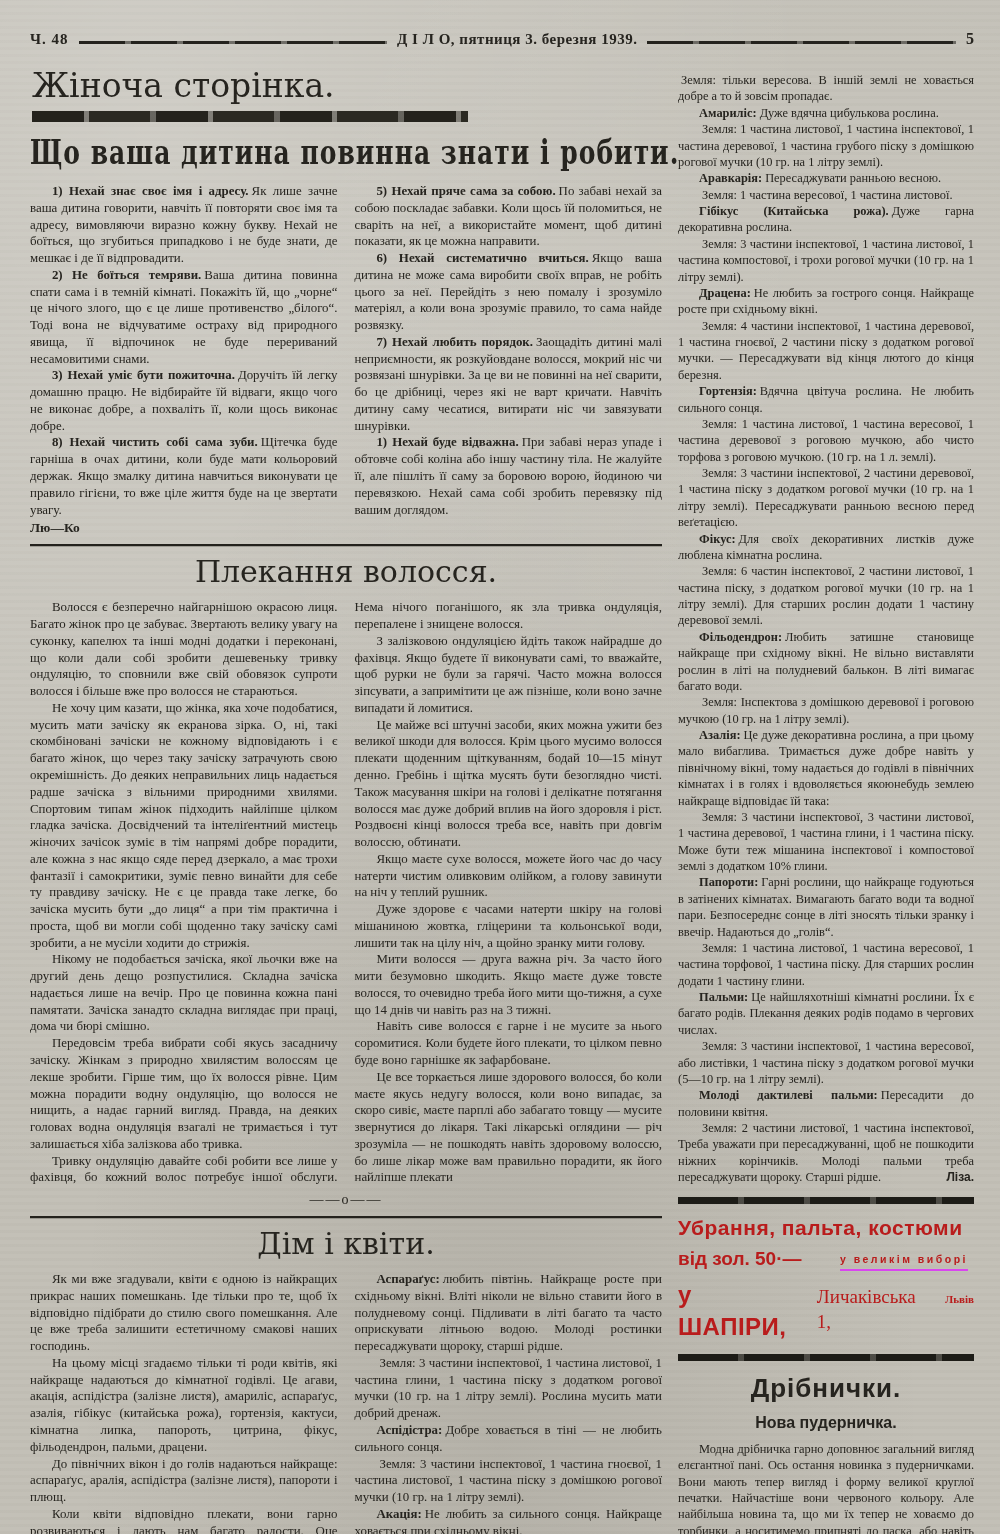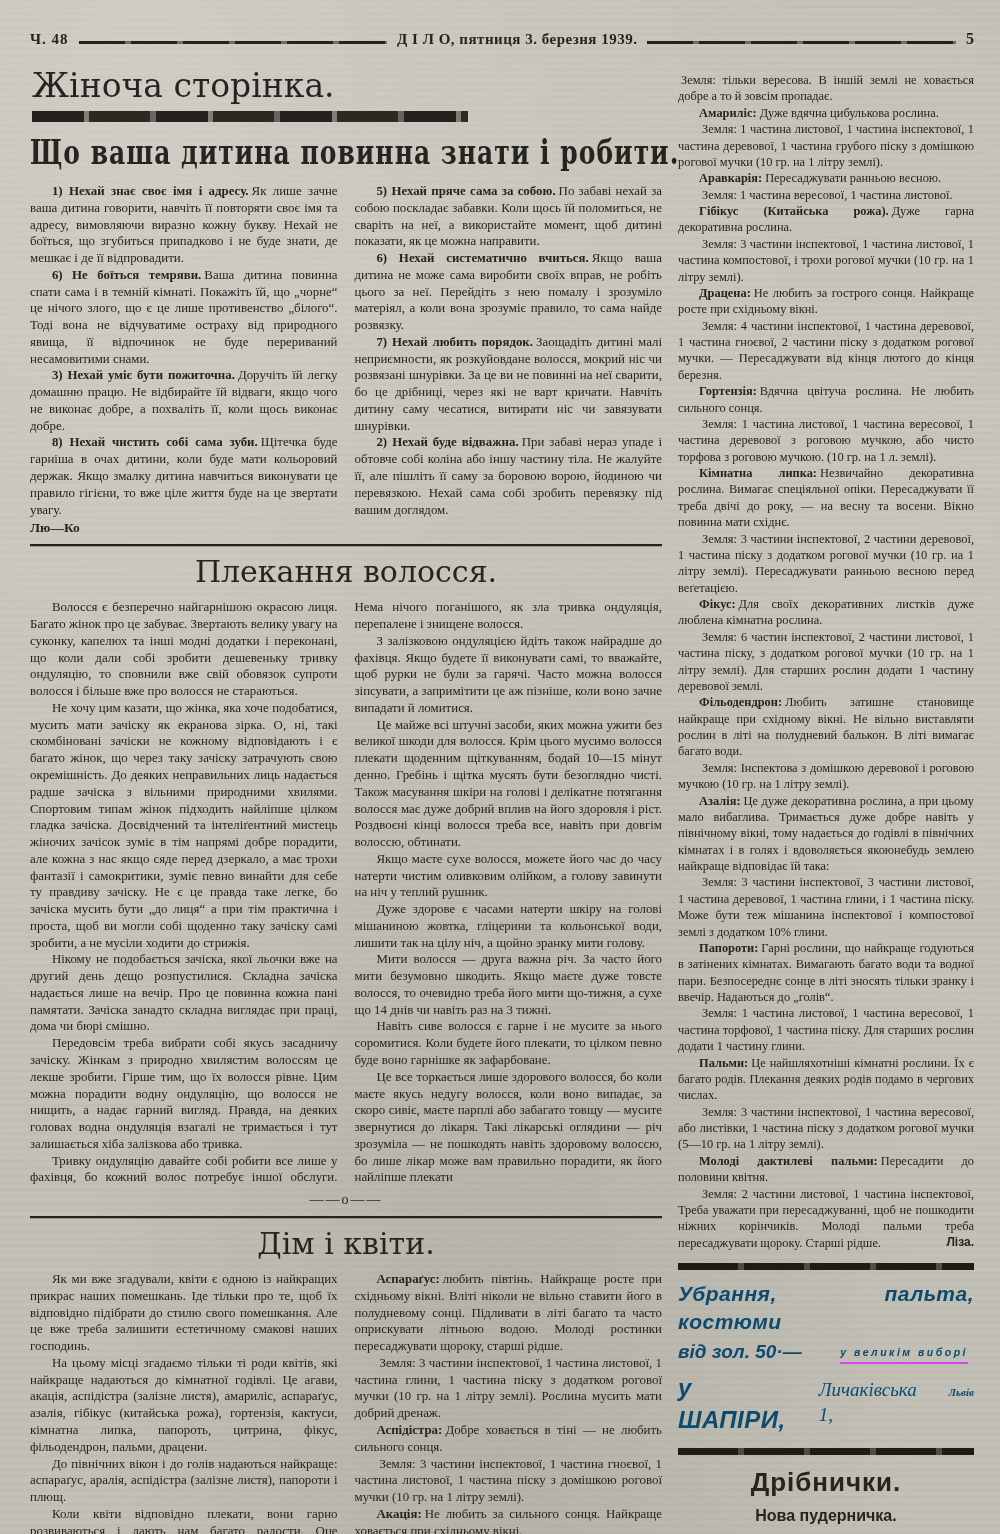--- a/index.html
+++ b/index.html
@@ -43,21 +43,21 @@
   .sig{text-align:left;padding-right:72px;font-weight:bold;font-size:13.5px;margin:2px 0 4px;}
   .endmark{text-align:center;font-size:14px;letter-spacing:2px;margin:6px 0 2px;}
   .rule{height:2px;background:#24221d;margin:8px 0 8px;box-shadow:0 1px 0 rgba(36,34,29,.25);}
   .flowers{display:flex;gap:17px;font-size:12.9px;line-height:1.3;text-align:justify;}
   .fcol{flex:1;}
   
   .thick-rule{height:7px;margin:12px 0 10px;
     background:repeating-linear-gradient(90deg,#1d1c17 0 60px,rgba(29,28,23,.7) 60px 66px);}
   .plants-sig{text-align:right;font-weight:bold;font-family:"Liberation Sans",sans-serif;
     font-size:12px;margin-top:-16px;}
-  .ad{font-family:"Liberation Sans",sans-serif;color:#0c4a6e;margin:4px 0 6px;font-style:italic;}
+  .ad{font-family:"Liberation Sans",sans-serif;color:#b91c1c;margin:4px 0 6px;}
   .ad-l1{font-weight:bold;font-size:21px;letter-spacing:.5px;}
   .ad-l2{display:flex;justify-content:space-between;align-items:flex-end;margin-top:4px;}
   .ad-price{font-weight:bold;font-size:19px;}
   .ad-note{font-weight:bold;font-size:10.5px;letter-spacing:2.5px;border-bottom:2px solid #d946ef;
     padding-bottom:2px;margin-right:6px;}
   .ad-l3{display:flex;align-items:baseline;gap:20px;margin-top:8px;}
   .ad-store{font-weight:bold;font-size:24px;letter-spacing:.5px;}
   .ad-addr{font-family:"Liberation Serif",serif;font-size:19px;}
   .ad-city{font-family:"Liberation Serif",serif;font-weight:bold;font-size:11px;}
   .trifles-title{font-family:"Liberation Sans",sans-serif;font-weight:bold;font-size:26px;
@@ -81,27 +81,27 @@
   <div class="zones">
 
     <div class="left-zone">
 
       <div class="sec-title">Жіноча сторінка.</div>
       <div class="deco-bar"></div>
 
       <div class="child-title">Що ваша дитина повинна знати і робити.</div>
       <div class="twocol">
         <p class="para"><b class="lead">1) Нехай знає своє імя і адресу.</b><span>Як лише зачне ваша дитина говорити, навчіть її повторяти своє імя та адресу, вимовляючи виразно кожну букву. Нехай не боїться, що згубиться припадково і не буде знати, де мешкає і де її відпровадити.</span></p>
-        <p class="para"><b class="lead">6) Не боїться темряви.</b><span>Ваша дитина повинна спати сама і в темній кімнаті. Покажіть їй, що „чорне“ це нічого злого, що є це лише противенство „білого“. Тоді вона не відчуватиме остраху від природного явища, її відпочинок не буде перериваний несамовитими снами.</span></p>
+        <p class="para"><b class="lead">2) Не боїться темряви.</b><span>Ваша дитина повинна спати сама і в темній кімнаті. Покажіть їй, що „чорне“ це нічого злого, що є це лише противенство „білого“. Тоді вона не відчуватиме остраху від природного явища, її відпочинок не буде перериваний несамовитими снами.</span></p>
         <p class="para"><b class="lead">3) Нехай уміє бути пожиточна.</b><span>Доручіть їй легку домашню працю. Не відбирайте їй відваги, якщо чого не виконає добре, а похваліть її, коли щось виконає добре.</span></p>
         <p class="para"><b class="lead">8) Нехай чистить собі сама зуби.</b><span>Щітечка буде гарніша в очах дитини, коли буде мати кольоровий держак. Якщо змалку дитина навчиться виконувати це правило гігієни, то вже ціле життя буде на це звертати увагу.</span></p>
         <p class="para"><b class="lead">5) Нехай пряче сама за собою.</b><span>По забаві нехай за собою поскладає забавки. Коли щось їй поломиться, не сваріть на неї, а використайте момент, щоб дитині показати, як це можна направити.</span></p>
         <p class="para"><b class="lead">6) Нехай систематично вчиться.</b><span>Якщо ваша дитина не може сама виробити своїх вправ, не робіть цього за неї. Перейдіть з нею помалу і зрозуміло матеріял, а коли вона зрозуміє правило, то сама найде розвязку.</span></p>
         <p class="para"><b class="lead">7) Нехай любить порядок.</b><span>Заощадіть дитині малі неприємности, як розкуйовдане волосся, мокрий ніс чи розвязані шнурівки. За це ви не повинні на неї сварити, бо це дрібниці, через які не варт кричати. Навчіть дитину саму чесатися, витирати ніс чи завязувати шнурівки.</span></p>
-        <p class="para"><b class="lead">2) Нехай буде відважна.</b><span>При забаві нераз упаде і обтовче собі коліна або іншу частину тіла. Не жалуйте її, але пішліть її саму за боровою ворою, йодиною чи перевязкою. Нехай сама собі зробить перевязку під вашим доглядом.</span></p>
+        <p class="para"><b class="lead">1) Нехай буде відважна.</b><span>При забаві нераз упаде і обтовче собі коліна або іншу частину тіла. Не жалуйте її, але пішліть її саму за боровою ворою, йодиною чи перевязкою. Нехай сама собі зробить перевязку під вашим доглядом.</span></p>
       </div>
       <div class="sig">Лю—Ко</div>
 
       <div class="rule"></div>
 
       <div class="big-title">Плекання волосся.</div>
       <div class="twocol">
         <p class="para">Волосся є безперечно найгарнішою окрасою лиця. Багато жінок про це забуває. Звертають велику увагу на суконку, капелюх та інші модні додатки і переконані, що коли дали собі зробити дешевеньку тривку ондуляцію, то сповнили вже свій обовязок супроти волосся і більше вже про волосся не стараються.</p>
         <p class="para">Не хочу цим казати, що жінка, яка хоче подобатися, мусить мати зачіску як екранова зірка. О, ні, такі скомбіновані зачіски не кожному відповідають і є багато жінок, що через таку зачіску затрачують свою окремішність. До деяких неправильних лиць надається радше зачіска з вільними природними хвилями. Спортовим типам жінок підходить найліпше цілком гладка зачіска. Досвідчений та інтеліґентний мистець жіночих зачісок зуміє в тім напрямі добре порадити, але кожна з нас якщо сяде перед дзеркало, а має трохи фантазії і самокритики, зуміє певно винайти для себе ту правдиву зачіску. Не є це правда таке легке, бо зачіска мусить бути „до лиця“ а при тім практична і проста, щоб ви могли собі щоденно таку зачіску самі зробити, а не мусіли ходити до стрижія.</p>
         <p class="para">Нікому не подобається зачіска, якої льочки вже на другий день дещо розпустилися. Складна зачіска надається лише на вечір. Про це повинна кожна пані памятати. Зачіска занадто складна виглядає при праці, дома чи бюрі смішно.</p>
@@ -143,21 +143,20 @@
       <p class="para"><b class="lead">Амариліс:</b><span>Дуже вдячна цибулькова рослина.</span></p>
       <p class="para"><b class="lead"></b><span>Земля: 1 частина листової, 1 частина інспектової, 1 частина деревової, 1 частина грубого піску з домішкою рогової мучки (10 гр. на 1 літру землі).</span></p>
       <p class="para"><b class="lead">Аравкарія:</b><span>Пересаджувати ранньою весною.</span></p>
       <p class="para"><b class="lead"></b><span>Земля: 1 частина вересової, 1 частина листової.</span></p>
       <p class="para"><b class="lead">Гібікус (Китайська рожа).</b><span>Дуже гарна декоративна рослина.</span></p>
       <p class="para"><b class="lead"></b><span>Земля: 3 частини інспектової, 1 частина листової, 1 частина компостової, і трохи рогової мучки (10 гр. на 1 літру землі).</span></p>
       <p class="para"><b class="lead">Драцена:</b><span>Не любить за гострого сонця. Найкраще росте при східньому вікні.</span></p>
       <p class="para"><b class="lead"></b><span>Земля: 4 частини інспектової, 1 частина деревової, 1 частина гноєвої, 2 частини піску з додатком рогової мучки. — Пересаджувати від кінця лютого до кінця березня.</span></p>
       <p class="para"><b class="lead">Гортензія:</b><span>Вдячна цвітуча рослина. Не любить сильного сонця.</span></p>
       <p class="para"><b class="lead"></b><span>Земля: 1 частина листової, 1 частина вересової, 1 частина деревової з роговою мучкою, або чисто торфова з роговою мучкою. (10 гр. на 1 л. землі).</span></p>
-      <p class="para"><b class="lead">Кімнатна липка:</b><span>Незвичайно декоративна рослина. Вимагає спеціяльної опіки. Пересаджувати її треба двічі до року, — на весну та восени. Вікно повинна мати східнє.</span></p>
       <p class="para"><b class="lead"></b><span>Земля: 3 частини інспектової, 2 частини деревової, 1 частина піску з додатком рогової мучки (10 гр. на 1 літру землі). Пересаджувати ранньою весною перед веґетацією.</span></p>
       <p class="para"><b class="lead">Фікус:</b><span>Для своїх декоративних листків дуже люблена кімнатна рослина.</span></p>
       <p class="para"><b class="lead"></b><span>Земля: 6 частин інспектової, 2 частини листової, 1 частина піску, з додатком рогової мучки (10 гр. на 1 літру землі). Для старших рослин додати 1 частину деревової землі.</span></p>
       <p class="para"><b class="lead">Фільодендрон:</b><span>Любить затишне становище найкраще при східному вікні. Не вільно виставляти рослин в літі на полудневий балькон. В літі вимагає багато води.</span></p>
       <p class="para"><b class="lead"></b><span>Земля: Інспектова з домішкою деревової і роговою мучкою (10 гр. на 1 літру землі).</span></p>
       <p class="para"><b class="lead">Азалія:</b><span>Це дуже декоративна рослина, а при цьому мало вибаглива. Тримається дуже добре навіть у північному вікні, тому надається до годівлі в північних кімнатах і в голях і вдоволяється якоюнебудь землею найкраще відповідає їй така:</span></p>
       <p class="para"><b class="lead"></b><span>Земля: 3 частини інспектової, 3 частини листової, 1 частина деревової, 1 частина глини, і 1 частина піску. Може бути теж мішанина інспектової і компостової землі з додатком 10% глини.</span></p>
       <p class="para"><b class="lead">Папороти:</b><span>Гарні рослини, що найкраще годуються в затінених кімнатах. Вимагають багато води та водної пари. Безпосереднє сонце в літі зносять тільки зранку і ввечір. Надаються до „голів“.</span></p>
       <p class="para"><b class="lead"></b><span>Земля: 1 частина листової, 1 частина вересової, 1 частина торфової, 1 частина піску. Для старших рослин додати 1 частину глини.</span></p>
       <p class="para"><b class="lead">Пальми:</b><span>Це найшляхотніші кімнатні рослини. Їх є багато родів. Плекання деяких родів подамо в чергових числах.</span></p>

